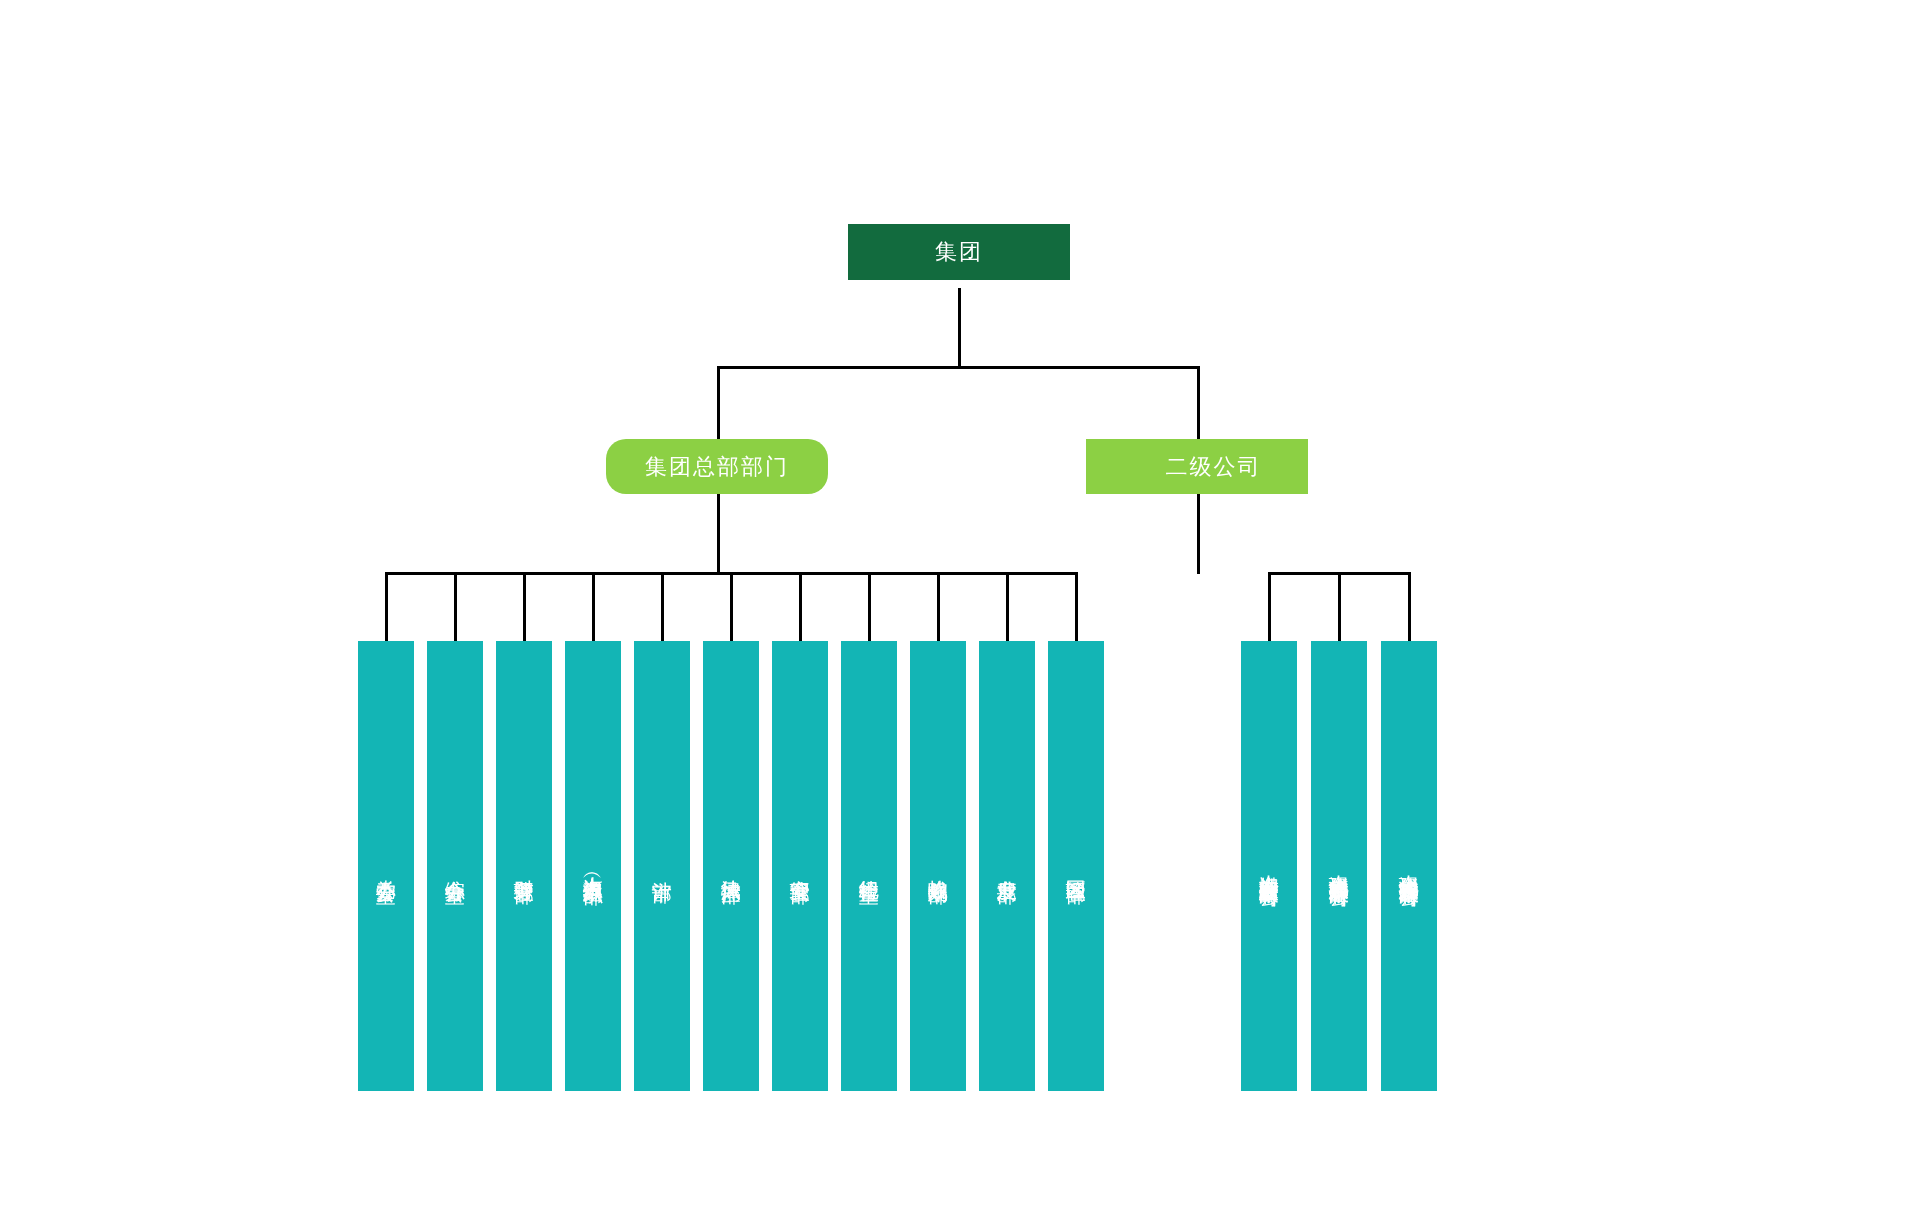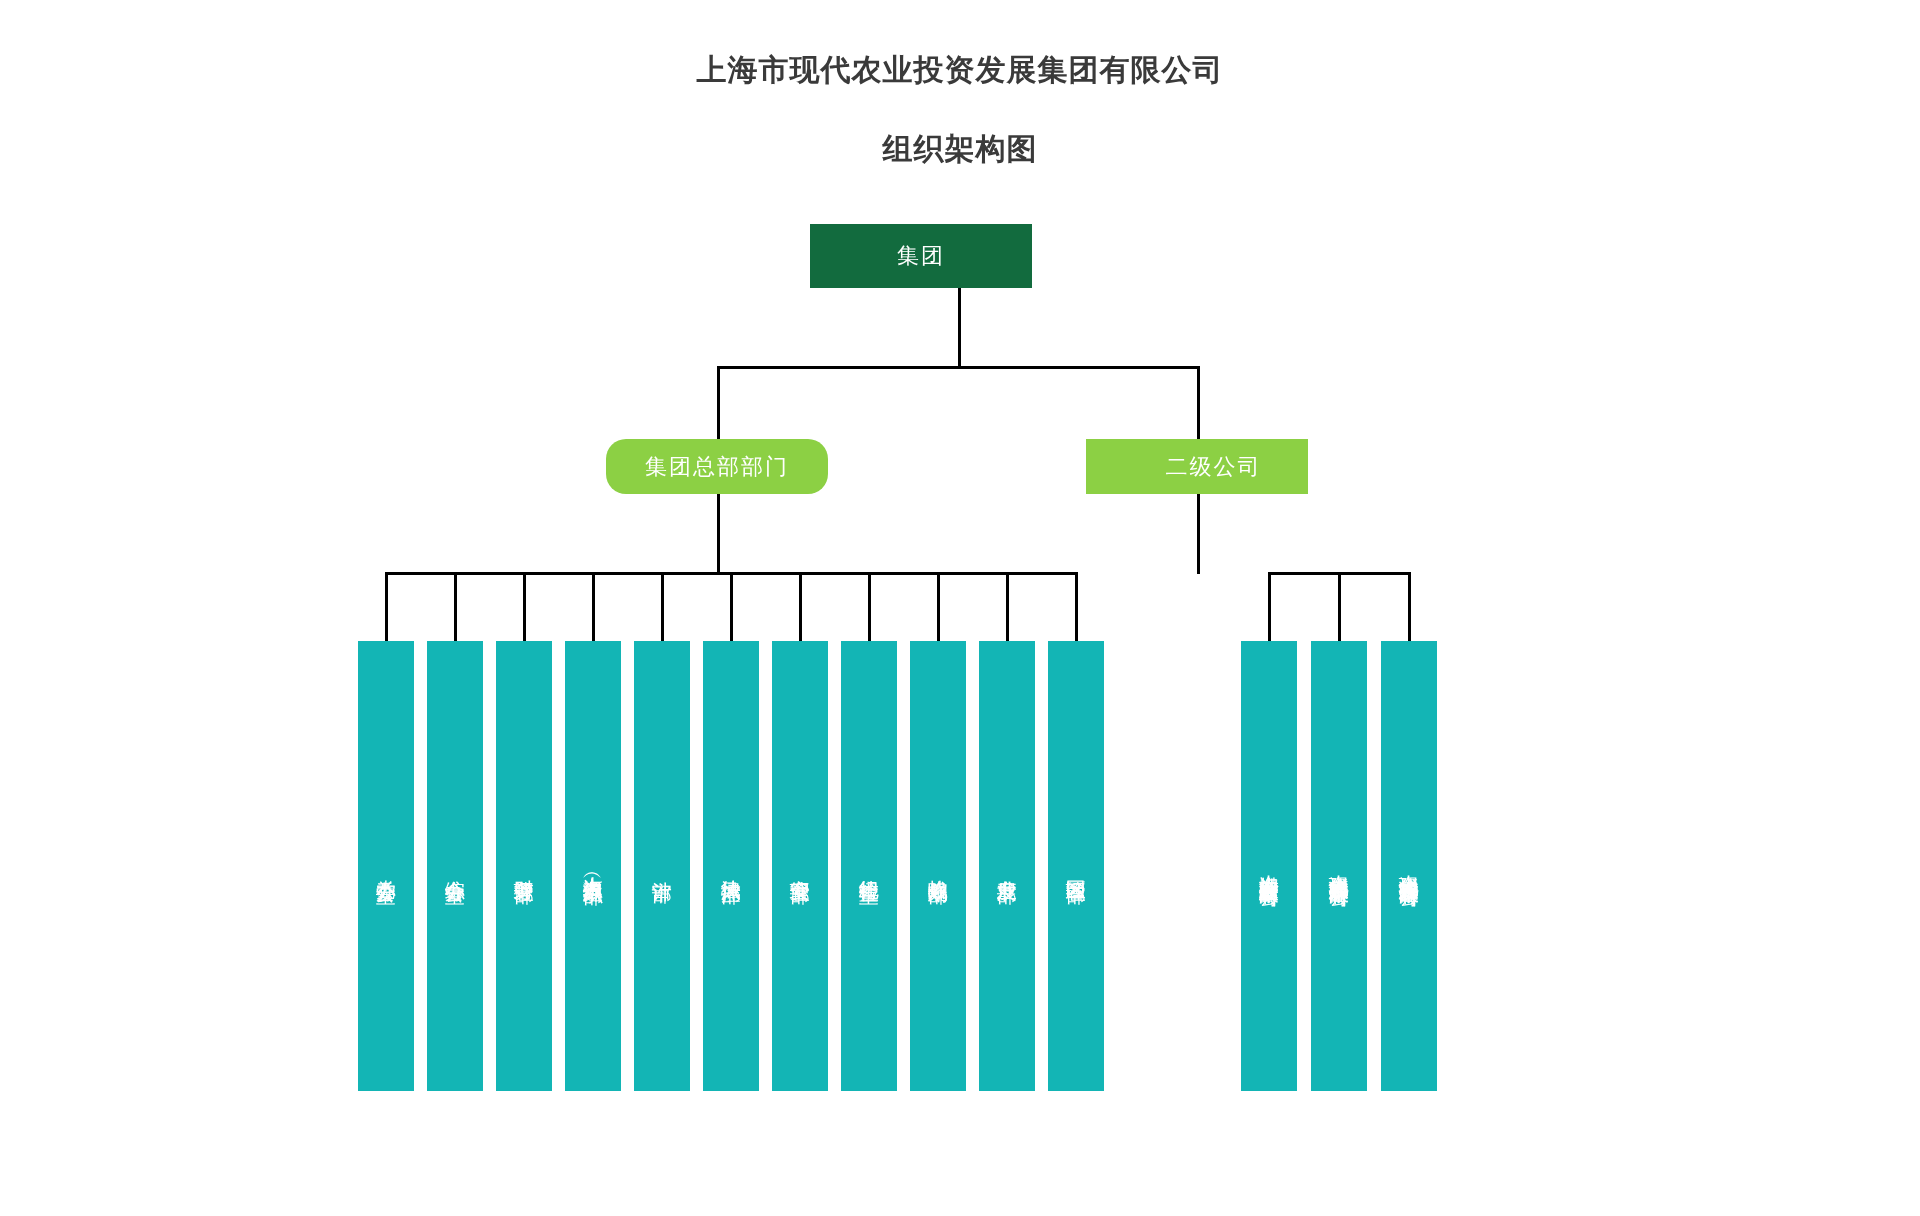--- a/index.html
+++ b/index.html
@@ -80,24 +80,20 @@
     z-index: 1;
   }
   .line-v { width: 3px; }
   .line-h { height: 3px; }
 </style>
 </head>
 <body>
 
 <div id="page">
 
-  <div class="title-block">
-    <div class="chart-title">上海市现代农业投资发展集团有限公司</div>
-    <div class="chart-subtitle">组织架构图</div>
-  </div>
 
   <div class="line line-v" style="left:958px; top:288px; height:80px;"></div>
 
   <div class="line line-h" style="left:717px; top:366px; width:483px;"></div>
 
   <div class="line line-v" style="left:717px; top:366px; height:73px;"></div>
 
   <div class="line line-v" style="left:1197px; top:366px; height:73px;"></div>
 
   <div class="line line-v" style="left:717px; top:494px; height:80px;"></div>
@@ -117,21 +113,21 @@
   <div class="line line-v" style="left:799px; top:572px; height:69px;"></div>
   <div class="line line-v" style="left:868px; top:572px; height:69px;"></div>
   <div class="line line-v" style="left:937px; top:572px; height:69px;"></div>
   <div class="line line-v" style="left:1006px; top:572px; height:69px;"></div>
   <div class="line line-v" style="left:1075px; top:572px; height:69px;"></div>
 
   <div class="line line-v" style="left:1268px; top:572px; height:69px;"></div>
   <div class="line line-v" style="left:1338px; top:572px; height:69px;"></div>
   <div class="line line-v" style="left:1408px; top:572px; height:69px;"></div>
 
-  <div class="node node-root" style="left:810px; top:224px; width:222px; height:64px;">集团</div>
+  <div class="node node-root" style="left:848px; top:224px; width:222px; height:56px;">集团</div>
 
   <div class="node node-level2" style="left:606px; top:439px; width:222px; height:55px;border-radius:20px;">集团总部部门</div>
 
   <div class="node node-level2" style="left:1086px; top:439px; width:222px; height:55px;padding-left:33px;">二级公司</div>
 
   <div class="node node-leaf" style="left:358px; top:641px; width:56px; height:450px;">党委办公室</div>
 
   <div class="node node-leaf" style="left:427px; top:641px; width:56px; height:450px;">综合办公室</div>
 
   <div class="node node-leaf" style="left:496px; top:641px; width:56px; height:450px;">财务管理部</div>

